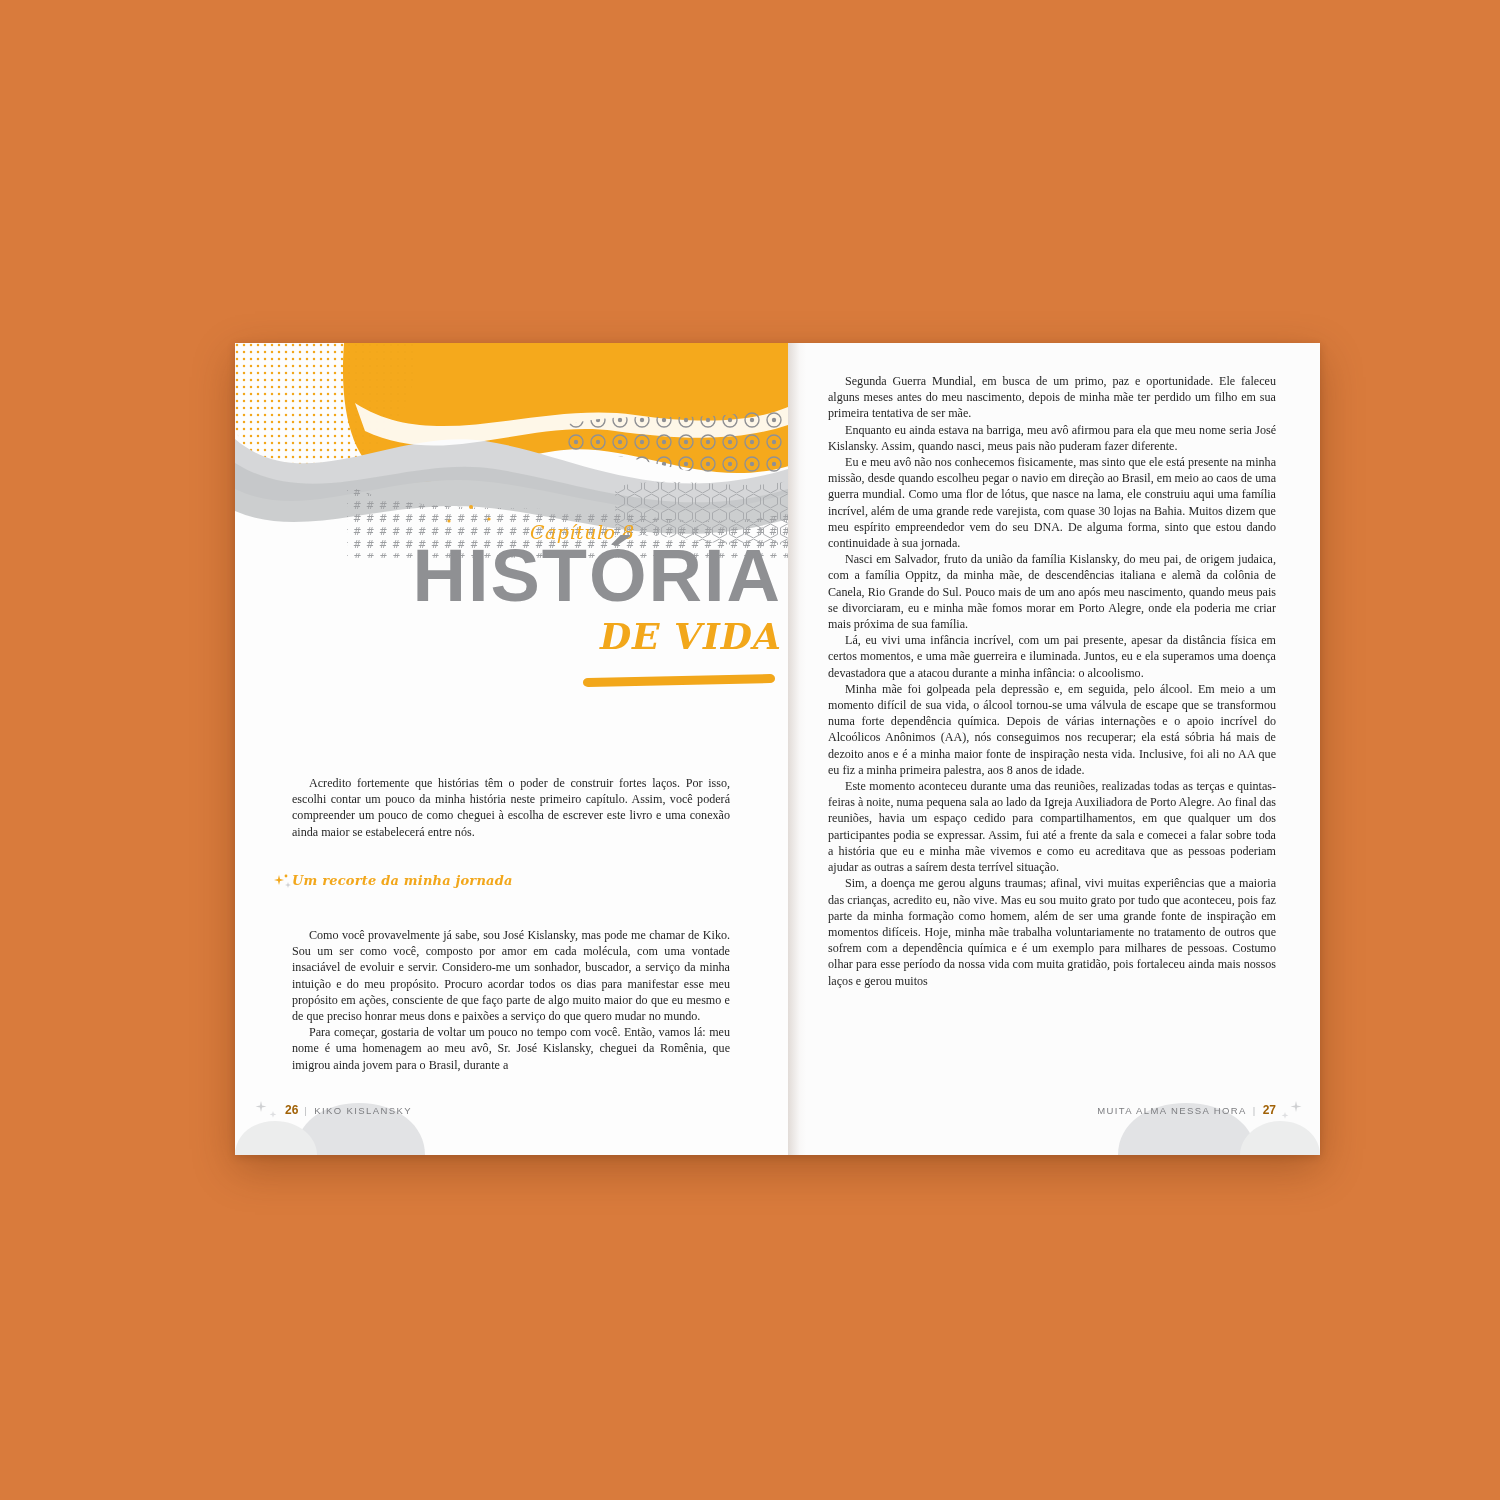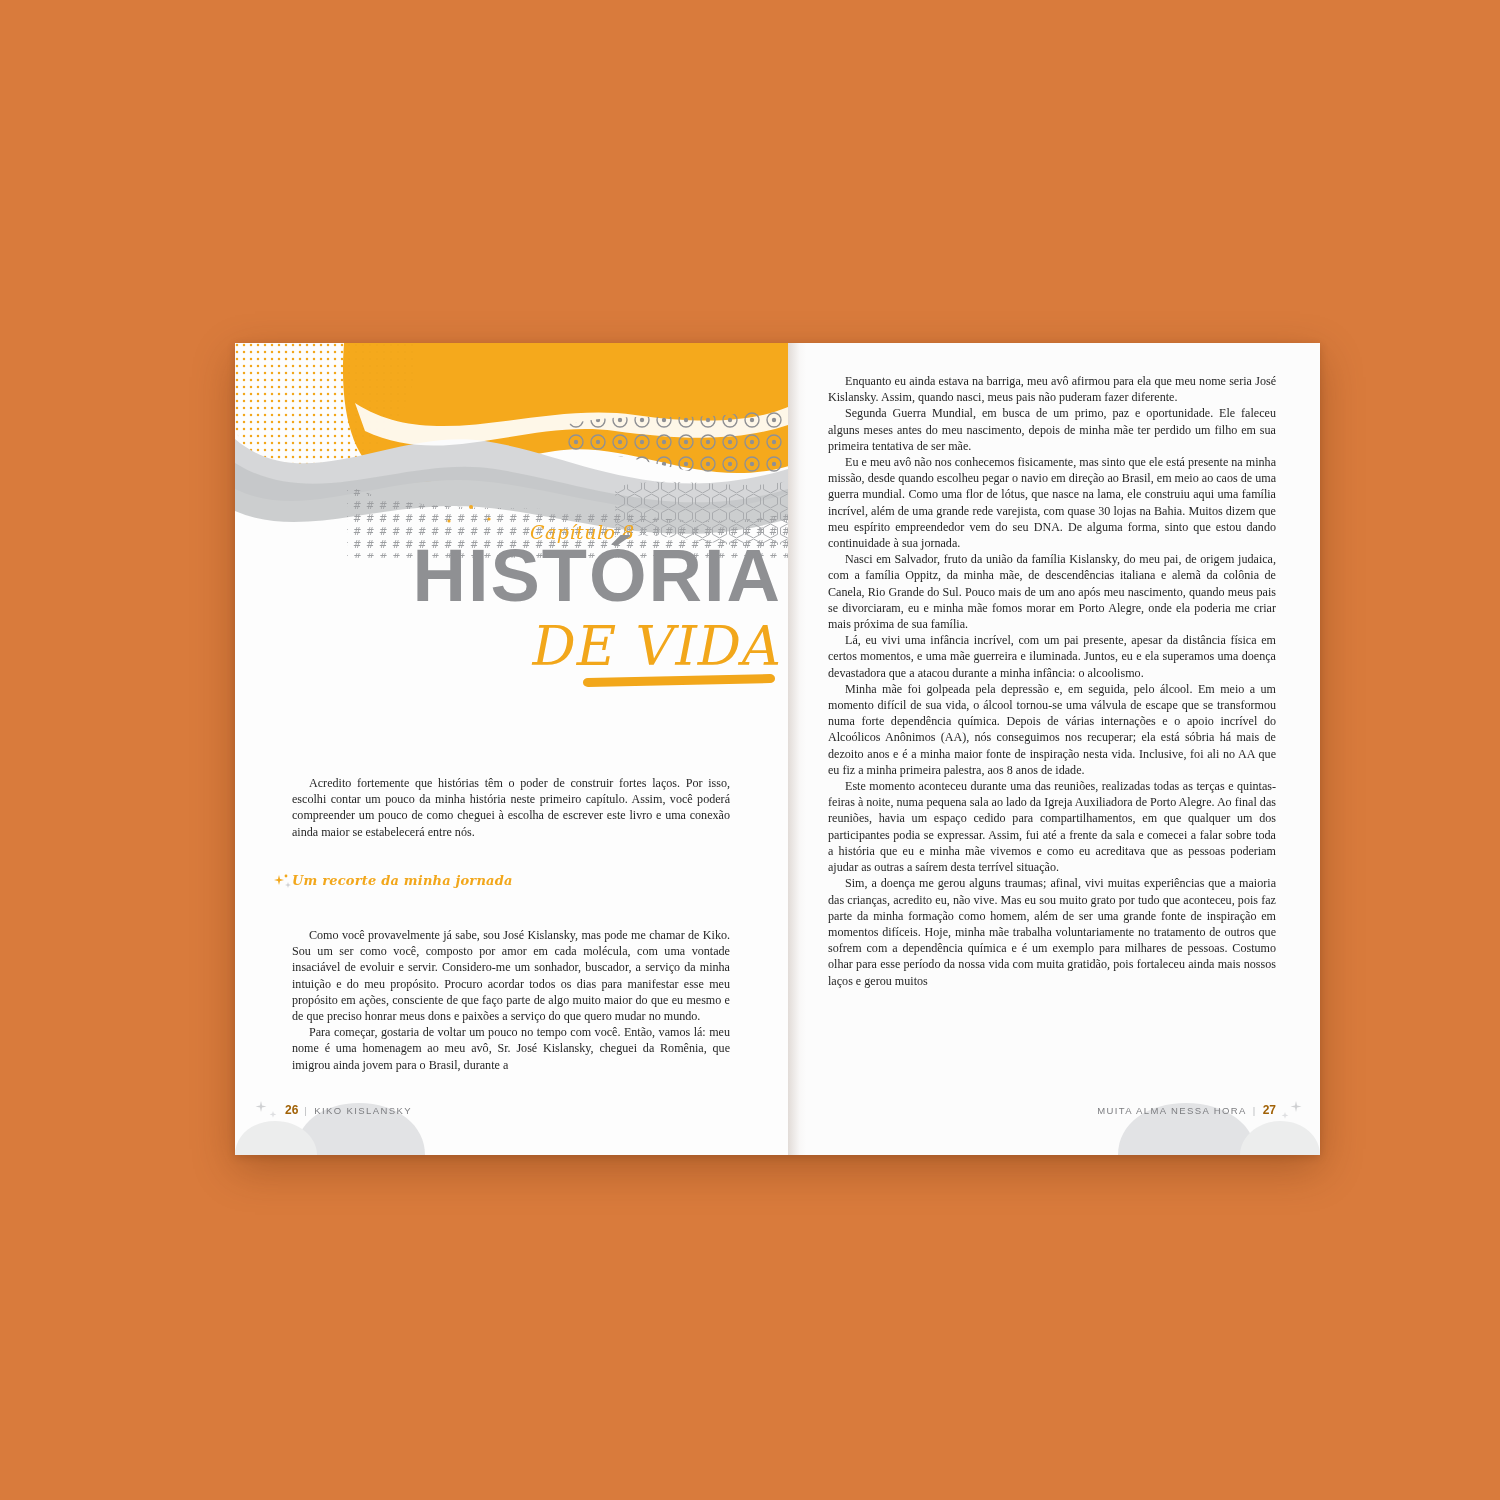--- a/index.html
+++ b/index.html
@@ -102,22 +102,22 @@
   #chapter-title-sub-wrap {
     position: absolute;
     left: 57px;
     top: 272px;
     width: 490px;
     text-align: right;
   }
   #chapter-title-sub {
     font-family: "DejaVu Serif", serif;
     font-style: italic;
-    font-weight: normal;
-    font-size: 54px;
+    font-weight: bold;
+    font-size: 36px;
     color: #f2a71b;
     letter-spacing: 1px;
     display: inline-block;
   }
   #title-underline {
     position: absolute;
     left: 348px;
     top: 333px;
     width: 192px;
     height: 9px;
@@ -332,22 +332,22 @@
     <div class="footer-row" id="footer-left">
       <span class="folio">26</span>
       <span class="rule">|</span>
       <span>KIKO KISLANSKY</span>
     </div>
   </div>
 
   <div class="page" id="right-page">
 
     <div class="col-text" id="right-body">
+      <p>Segunda Guerra Mundial, em busca de um primo, paz e oportunidade. Ele faleceu alguns meses antes do meu nascimento, depois de minha mãe ter perdido um filho em sua primeira tentativa de ser mãe.</p>
       <p>Enquanto eu ainda estava na barriga, meu avô afirmou para ela que meu nome seria José Kislansky. Assim, quando nasci, meus pais não puderam fazer diferente.</p>
-      <p>Segunda Guerra Mundial, em busca de um primo, paz e oportunidade. Ele faleceu alguns meses antes do meu nascimento, depois de minha mãe ter perdido um filho em sua primeira tentativa de ser mãe.</p>
       <p>Eu e meu avô não nos conhecemos fisicamente, mas sinto que ele está presente na minha missão, desde quando escolheu pegar o navio em direção ao Brasil, em meio ao caos de uma guerra mundial. Como uma flor de lótus, que nasce na lama, ele construiu aqui uma família incrível, além de uma grande rede varejista, com quase 30 lojas na Bahia. Muitos dizem que meu espírito empreendedor vem do seu DNA. De alguma forma, sinto que estou dando continuidade à sua jornada.</p>
       <p>Nasci em Salvador, fruto da união da família Kislansky, do meu pai, de origem judaica, com a família Oppitz, da minha mãe, de descendências italiana e alemã da colônia de Canela, Rio Grande do Sul. Pouco mais de um ano após meu nascimento, quando meus pais se divorciaram, eu e minha mãe fomos morar em Porto Alegre, onde ela poderia me criar mais próxima de sua família.</p>
       <p>Lá, eu vivi uma infância incrível, com um pai presente, apesar da distância física em certos momentos, e uma mãe guerreira e iluminada. Juntos, eu e ela superamos uma doença devastadora que a atacou durante a minha infância: o alcoolismo.</p>
       <p>Minha mãe foi golpeada pela depressão e, em seguida, pelo álcool. Em meio a um momento difícil de sua vida, o álcool tornou-se uma válvula de escape que se transformou numa forte dependência química. Depois de várias internações e o apoio incrível do Alcoólicos Anônimos (AA), nós conseguimos nos recuperar; ela está sóbria há mais de dezoito anos e é a minha maior fonte de inspiração nesta vida. Inclusive, foi ali no AA que eu fiz a minha primeira palestra, aos 8 anos de idade.</p>
       <p>Este momento aconteceu durante uma das reuniões, realizadas todas as terças e quintas-feiras à noite, numa pequena sala ao lado da Igreja Auxiliadora de Porto Alegre. Ao final das reuniões, havia um espaço cedido para compartilhamentos, em que qualquer um dos participantes podia se expressar. Assim, fui até a frente da sala e comecei a falar sobre toda a história que eu e minha mãe vivemos e como eu acreditava que as pessoas poderiam ajudar as outras a saírem desta terrível situação.</p>
       <p>Sim, a doença me gerou alguns traumas; afinal, vivi muitas experiências que a maioria das crianças, acredito eu, não vive. Mas eu sou muito grato por tudo que aconteceu, pois faz parte da minha formação como homem, além de ser uma grande fonte de inspiração em momentos difíceis. Hoje, minha mãe trabalha voluntariamente no tratamento de outros que sofrem com a dependência química e é um exemplo para milhares de pessoas. Costumo olhar para esse período da nossa vida com muita gratidão, pois fortaleceu ainda mais nossos laços e gerou muitos</p>
     </div>
 
     <div id="footer-art-right">
       <svg width="532" height="60" viewBox="0 0 532 60">

